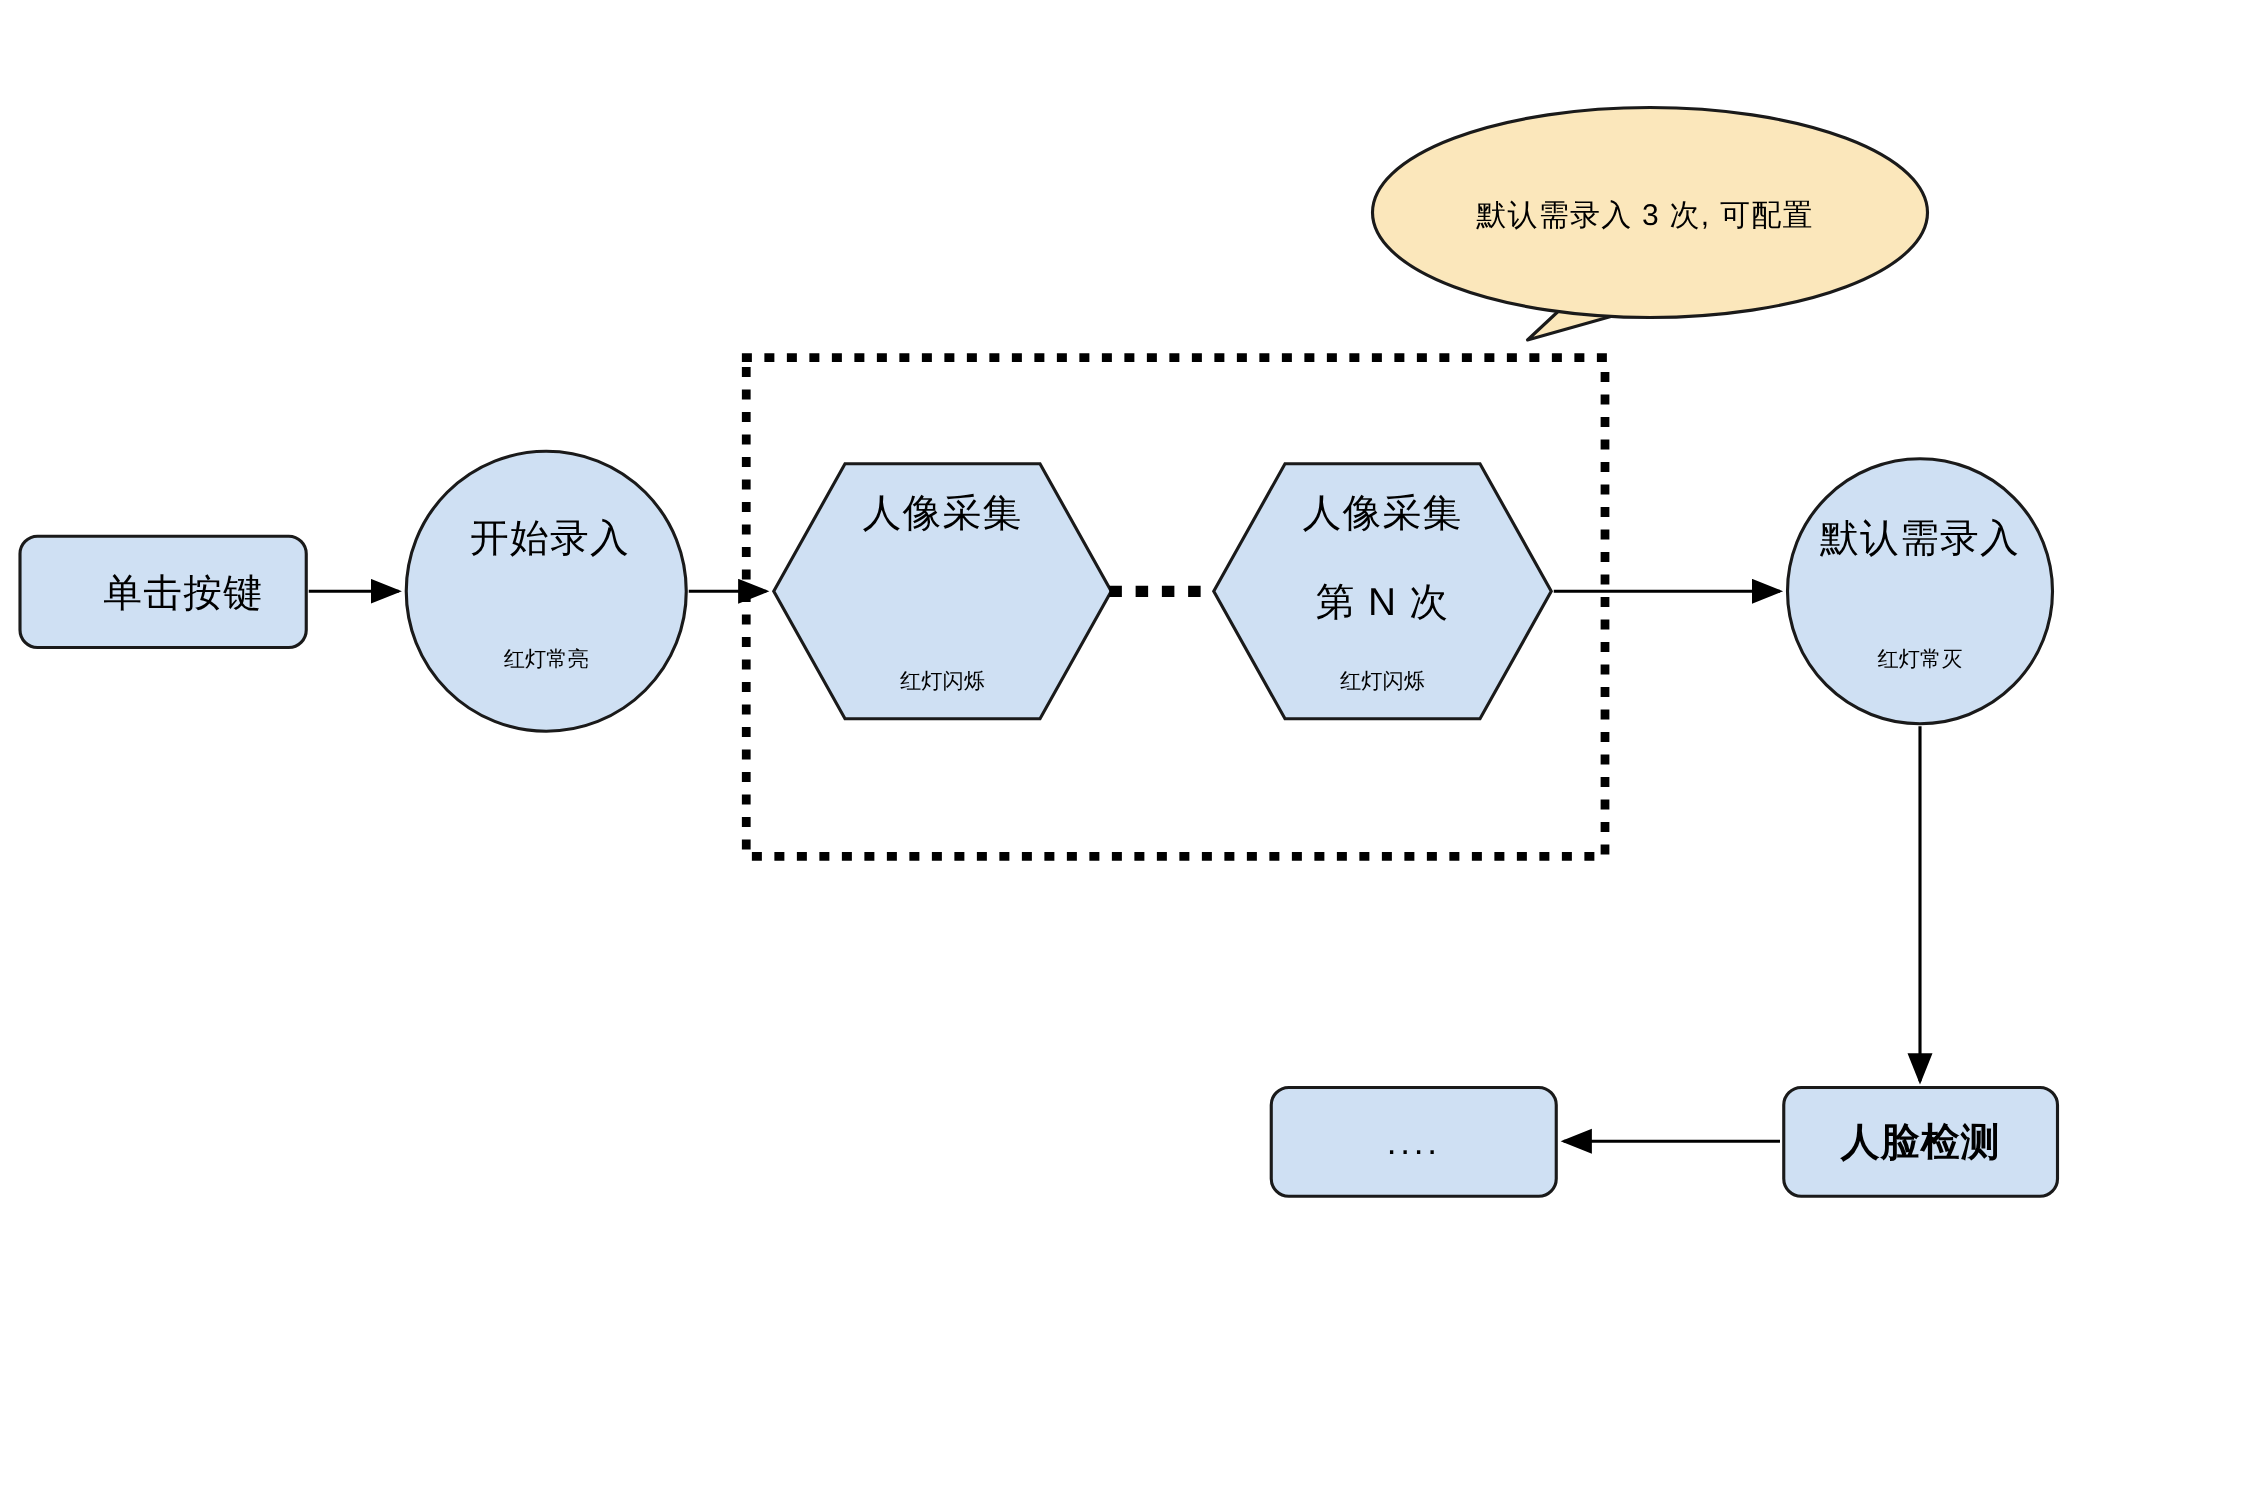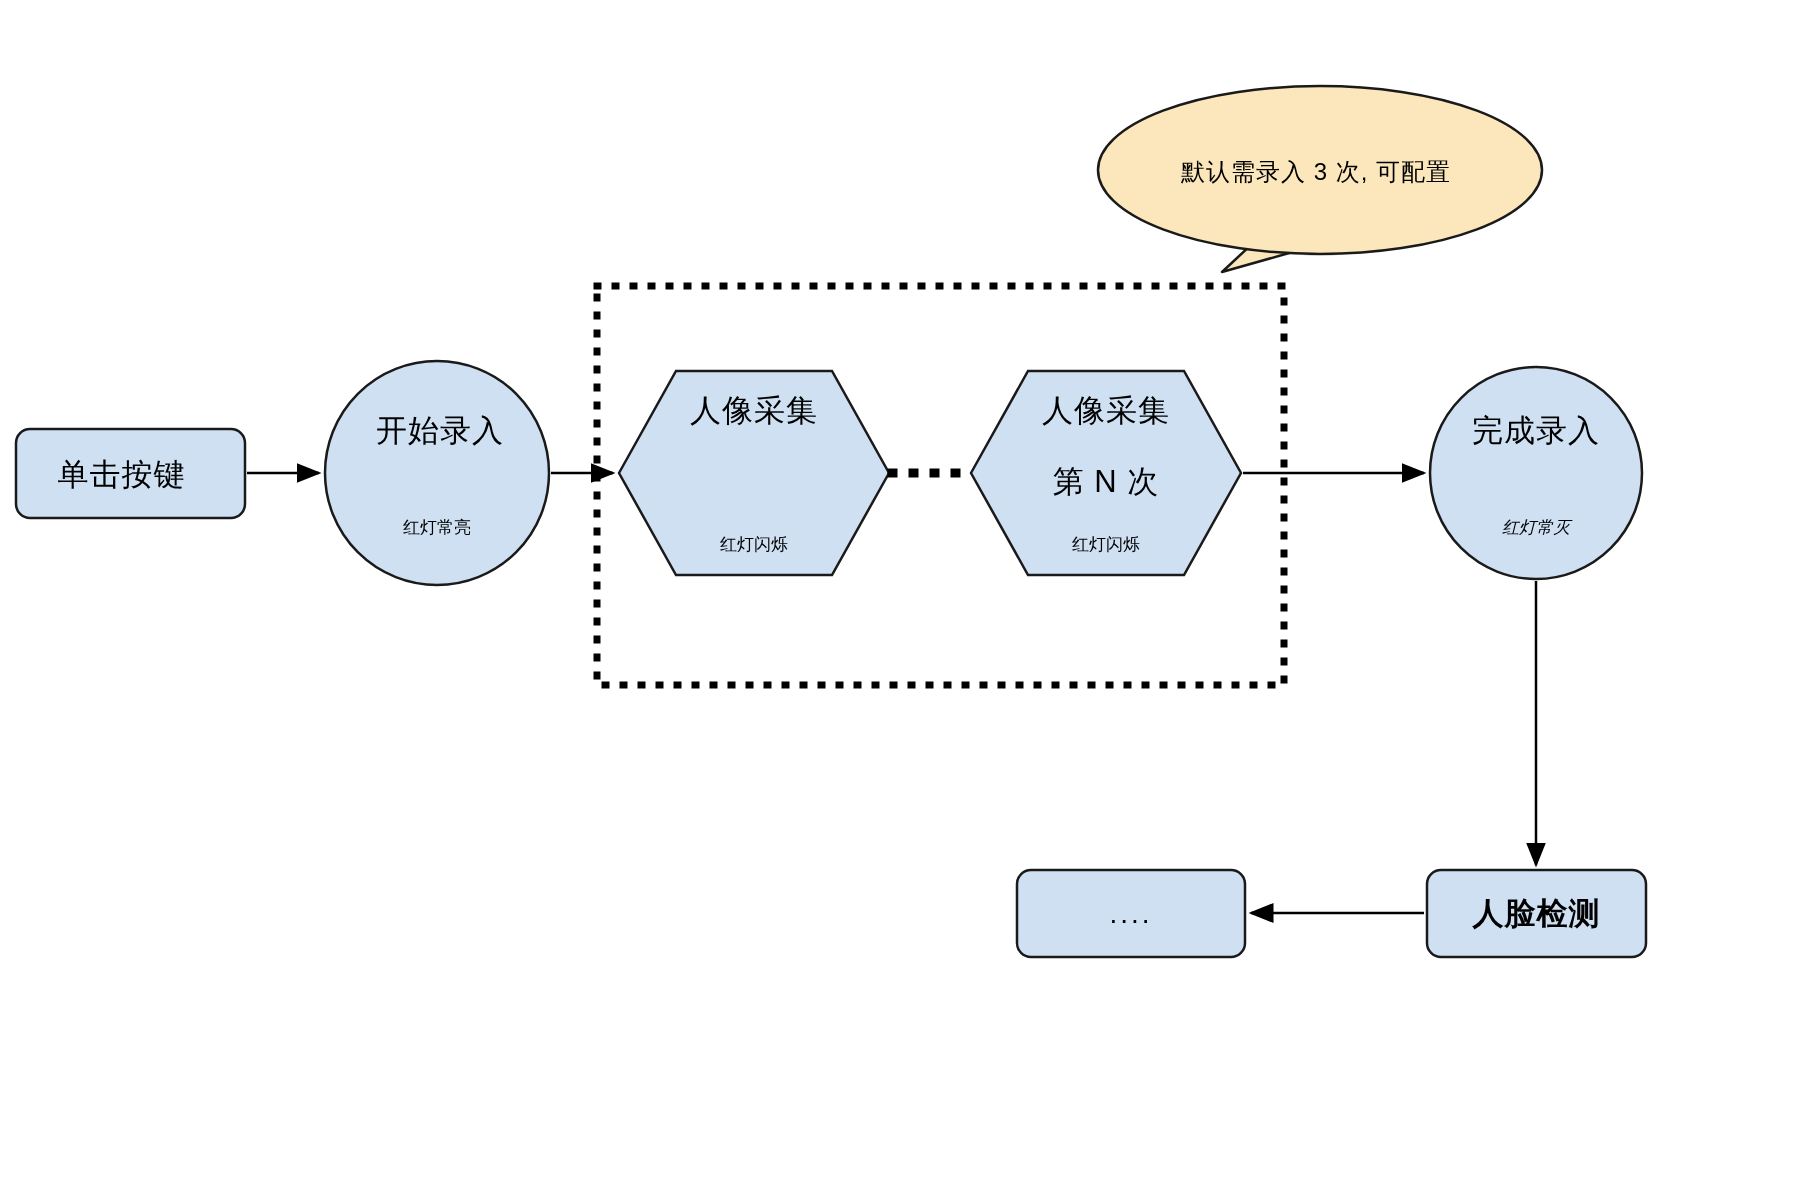--- a/index.html
+++ b/index.html
@@ -86,34 +86,34 @@
     <line x1="1536" y1="581" x2="1536" y2="865" stroke="#000000" stroke-width="2.5" marker-end="url(#arrow)"></line>
 
     <line x1="1424" y1="913" x2="1251" y2="913" stroke="#000000" stroke-width="2.5" marker-end="url(#arrow)"></line>
 
     <line x1="892" y1="473" x2="968" y2="473" stroke="#000000" stroke-width="9" stroke-dasharray="1 20" stroke-linecap="square"></line>
 
     <path d="M1267,230 L1222,272 L1300,250 Z" fill="#fbe7bb" stroke="#1a1a1a" stroke-width="2.5" stroke-linejoin="round"></path>
     <ellipse cx="1320" cy="170" rx="222" ry="84" fill="#fbe7bb" stroke="#1a1a1a" stroke-width="2.5"></ellipse>
   </svg>
 
-  <div class="node-label big-text" style="left:7px; top:457px; width:229px;">单击按键</div>
+  <div class="node-label big-text" style="left:32px; top:457px; width:229px;">单击按键</div>
 
   <div class="node-label big-text" style="left:328px; top:413px; width:224px;">开始录入</div>
   <div class="node-label small-text" style="left:325px; top:518px; width:224px;text-align:center;">红灯常亮</div>
 
   <div class="node-label big-text" style="left:619px; top:393px; width:270px;">人像采集</div>
   <div class="node-label small-text" style="left:619px; top:535px; width:270px;">红灯闪烁</div>
 
   <div class="node-label big-text" style="left:971px; top:393px; width:270px;">人像采集</div>
   <div class="node-label big-text" style="left:971px; top:464px; width:270px;">第 N 次</div>
   <div class="node-label small-text" style="left:971px; top:535px; width:270px;">红灯闪烁</div>
 
-  <div class="node-label big-text" style="left:1424px; top:413px; width:224px;">完成录入</div>
-  <div class="node-label small-text" style="left:1424px; top:518px; width:224px;font-style:italic;">红灯常灭</div>
+  <div class="node-label big-text" style="left:1424px; top:413px; width:224px;">默认需录入</div>
+  <div class="node-label small-text" style="left:1424px; top:518px; width:224px;">红灯常灭</div>
 
   <div class="node-label big-text" style="left:1427px; top:896px; width:219px;font-weight:bold;">人脸检测</div>
 
   <div class="node-label dots-text" style="left:1017px; top:898px; width:228px;">....</div>
 
   <div class="node-label callout-text" style="left:1098px; top:156px; width:436px;">默认需录入 3 次, 可配置</div>
 
 </div>
 
 </body></html>

